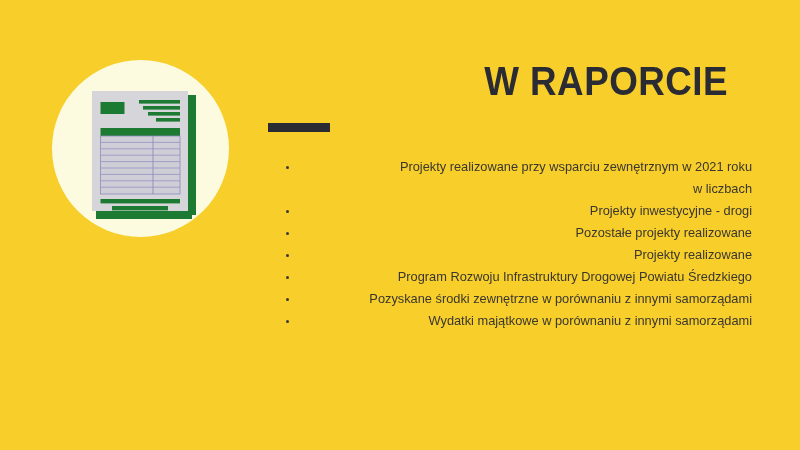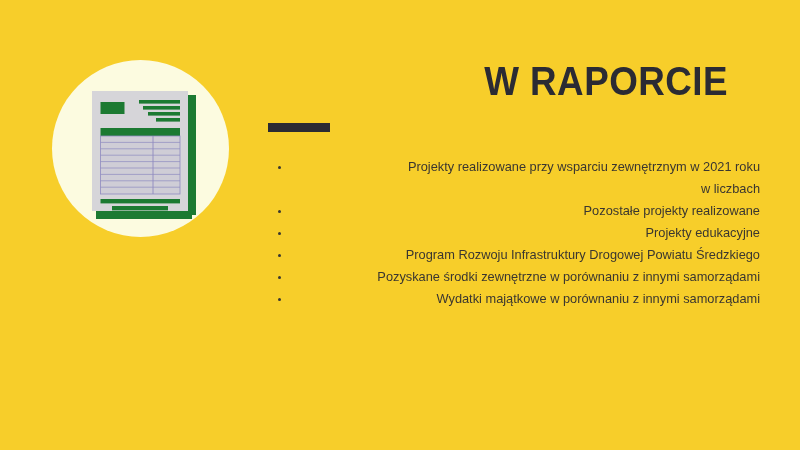--- a/index.html
+++ b/index.html
@@ -67,21 +67,21 @@
     white-space: nowrap;
   }
   #accent-bar {
     margin-top: 21px;
     width: 62px;
     height: 9px;
     background: #2B2B33;
   }
   #bullet-list {
     list-style: none;
-    margin: 8px;
+    margin: 16px;
     padding: 0;
     margin-top: 24px;
   }
   #bullet-list li {
     position: relative;
     padding-left: 15px;
     font-size: 12.8px;
     line-height: 22px;
     color: #3A3630;
     white-space: pre-line;
@@ -138,21 +138,22 @@
     </svg>
   </div>
 
   <div id="content">
     <h1 id="title">W RAPORCIE</h1>
     <div id="accent-bar"></div>
 
     <ul id="bullet-list">
       <li>Projekty realizowane przy wsparciu zewnętrznym w 2021 roku
  w liczbach</li>
+      <li>Projekty inwestycyjne - drogi</li>
       <li>Pozostałe projekty realizowane</li>
-      <li>Projekty edukacyjne</li>
+      <li>Projekty realizowane</li>
       <li>Program Rozwoju Infrastruktury Drogowej Powiatu Średzkiego</li>
       <li>Pozyskane środki zewnętrzne w porównaniu z innymi samorządami</li>
       <li>Wydatki majątkowe w porównaniu z innymi samorządami</li>
     </ul>
   </div>
 
 </div>
 
 </body></html>

